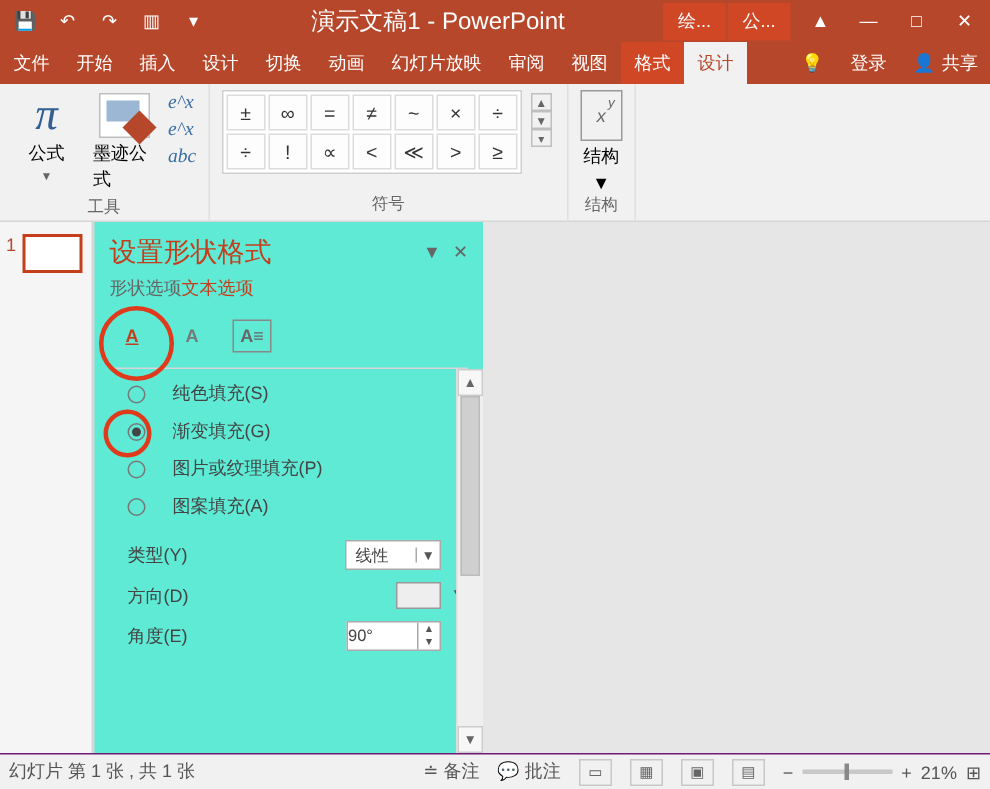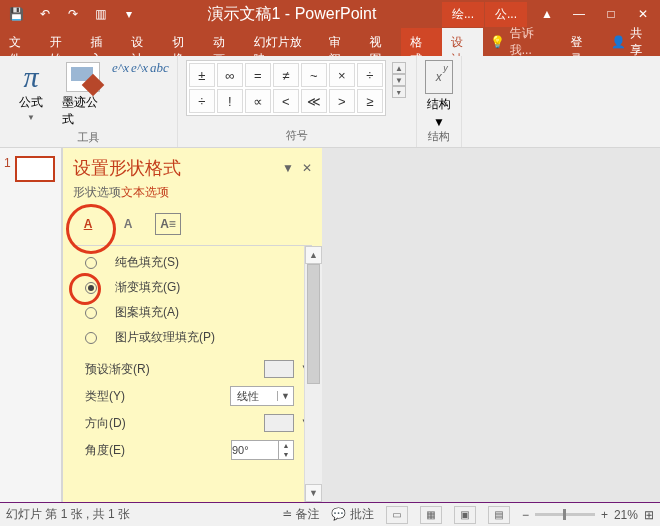--- a/index.html
+++ b/index.html
@@ -23,21 +23,21 @@
 .ribbon{background:#f1f1f1;border-bottom:1px solid #d6d6d6;height:92px;display:flex}
 .rgroup{display:flex;flex-direction:column;align-items:center;border-right:1px solid #e0e0e0;padding:4px 8px 2px}
 .rgroup .gcontent{flex:1;display:flex;align-items:flex-start;gap:6px}
 .rgroup .glabel{font-size:11px;color:#666;padding-bottom:2px}
 .bigbtn{display:flex;flex-direction:column;align-items:center;gap:2px;padding:2px;width:46px}
 .bigbtn .caret{font-size:8px;color:#666}
 .pi{font-family:"Cambria Math",serif;font-size:30px;color:#326191;font-style:italic;line-height:1}
 .inkcheck{position:relative;width:34px;height:30px;border:1px solid #bfbfbf;background:#fff;display:flex;align-items:flex-end;justify-content:flex-end}
 .inkcheck::before{content:"";position:absolute;left:4px;top:4px;width:22px;height:14px;background:#9bb7d4}
 .inkcheck .pen{position:absolute;right:-2px;bottom:-2px;width:16px;height:16px;transform:rotate(45deg);background:#b7472a}
-.smallstack{display:flex;flex-direction:row;gap:2px;}
+.smallstack{display:flex;flex-direction:column;gap:2px;}
 .smallstack .sm{font-family:"Cambria Math",serif;font-size:13px;color:#3a6da3;font-style:italic}
 .symgrid{display:grid;grid-template-columns:repeat(7,26px);grid-auto-rows:24px;gap:2px;border:1px solid #cfcfcf;padding:2px;background:#fff}
 .symgrid .cell{border:1px solid #dcdcdc;display:flex;align-items:center;justify-content:center;font-size:13px;color:#333;background:#fdfdfd}
 .symmore{width:16px;display:flex;flex-direction:column;justify-content:space-between;padding:2px 0}
 .symmore div{width:14px;height:12px;border:1px solid #bfbfbf;display:flex;align-items:center;justify-content:center;font-size:8px;color:#666}
 .struct{display:flex;flex-direction:column;align-items:center;gap:2px}
 .structico{width:28px;height:34px;border:1px solid #999;display:flex;align-items:center;justify-content:center;font-style:italic;color:#666;position:relative}
 .structico::after{content:"y";position:absolute;top:2px;right:4px;font-size:9px}
 .workarea{flex:1;display:flex;background:#e6e6e6;min-height:0}
 .thumbs{width:62px;background:#f5f5f5;border-right:1px solid #d6d6d6;padding:8px 4px}
@@ -47,21 +47,21 @@
 .canvas{flex:1;background:#e6e6e6;display:flex;align-items:center;justify-content:center;position:relative;border-right:1px solid #d6d6d6}
 .slide{width:260px;height:180px;background:#fff;box-shadow:0 1px 4px rgba(0,0,0,.3);position:relative}
 .rothandle{position:absolute;top:48px;left:50%;transform:translateX(-50%);width:20px;height:20px;border:2px solid #aaa;border-radius:50%;}
 .rothandle::after{content:"↻";position:absolute;left:2px;top:-2px;color:#aaa;font-size:13px}
 .shape{position:absolute;left:30px;top:90px;width:200px;height:50px;background:#b0b0b0;border:1px dashed #888;display:flex;align-items:center;justify-content:center;color:#ddd}
 .handle{position:absolute;width:9px;height:9px;background:#fff;border:1px solid #888;border-radius:50%}
 .h1{left:-5px;top:-5px}.h2{left:calc(50% - 5px);top:-5px}.h3{right:-5px;top:-5px}
 .h4{left:-5px;top:calc(50% - 5px)}.h5{right:-5px;top:calc(50% - 5px)}
 .h6{left:-5px;bottom:-5px}.h7{left:calc(50% - 5px);bottom:-5px}.h8{right:-5px;bottom:-5px}
 .eq{font-family:"Cambria Math",serif;font-style:italic;font-size:14px;color:#e6e6e6}
-.panel{width:260px;background:#fef9c3;display:flex;flex-direction:column;border-left:1px solid #d6d6d6}
+.panel{width:260px;background:#5eead4;display:flex;flex-direction:column;border-left:1px solid #d6d6d6}
 .panel .phead{display:flex;align-items:center;justify-content:space-between;padding:8px 10px 2px}
 .panel .ptitle{color:#c43e1c;font-size:18px}
 .panel .pclose{color:#666;display:flex;gap:8px}
 .panel .ptabs{display:flex;padding:2px 10px 6px;font-size:12px}
 .panel .ptabs .pt{color:#666}
 .panel .ptabs .pt.active{color:#c43e1c;}
 .panel .picons{display:flex;gap:10px;padding:4px 10px 8px;align-items:center}
 .picons .pico{width:30px;height:26px;border:1px solid transparent;display:flex;align-items:center;justify-content:center;font-weight:bold;font-size:16px}
 .picons .pico.active{position:relative}
 .picons .pico.active::after{content:"";position:absolute;left:-8px;top:-8px;width:44px;height:44px;border:3px solid #e03a1c;border-radius:50%}
@@ -131,21 +131,20 @@
   <div class="tab">切换</div>
   <div class="tab">动画</div>
   <div class="tab">幻灯片放映</div>
   <div class="tab">审阅</div>
   <div class="tab">视图</div>
   <div class="tab design">格式</div>
   <div class="tab active">设计</div>
   <div class="spacer"></div>
   <div class="tell">
       <span>💡</span>
-      <span>告诉我...</span>
     </div>
   <div class="login">登录</div>
   <div class="share">
       <span>👤</span>
       <span>共享</span>
     </div>
 </div>
 
 <div class="ribbon">
   <div class="rgroup">
@@ -243,32 +242,26 @@
         <label class="radio">
             <span class="rdot"></span>
             <span>纯色填充(S)</span>
           </label>
         <label class="radio sel">
             <span class="rdot"></span>
             <span>渐变填充(G)</span>
           </label>
         <label class="radio">
             <span class="rdot"></span>
-            <span>图案填充(A)</span>
+            <span>图片或纹理填充(P)</span>
           </label>
         <label class="radio">
             <span class="rdot"></span>
-            <span>图片或纹理填充(P)</span>
+            <span>图案填充(A)</span>
           </label>
-      </div>
-      <div class="proprow">
-        <span>预设渐变(R)</span>
-        <span class="val">
-            <span class="swatch"></span>
-          </span>
       </div>
       <div class="proprow">
         <span>类型(Y)</span>
         <span class="val">
             <span class="combo">
               <span class="ctext">线性</span>
               <span class="cbtn">▼</span>
             </span>
           </span>
       </div>

